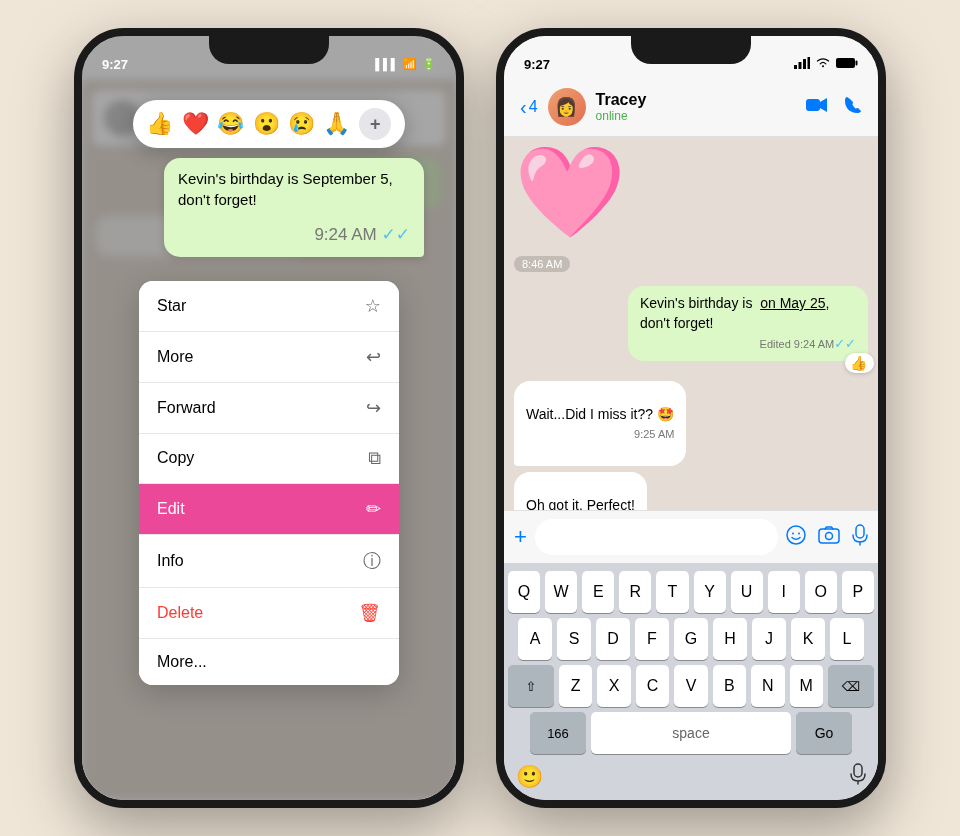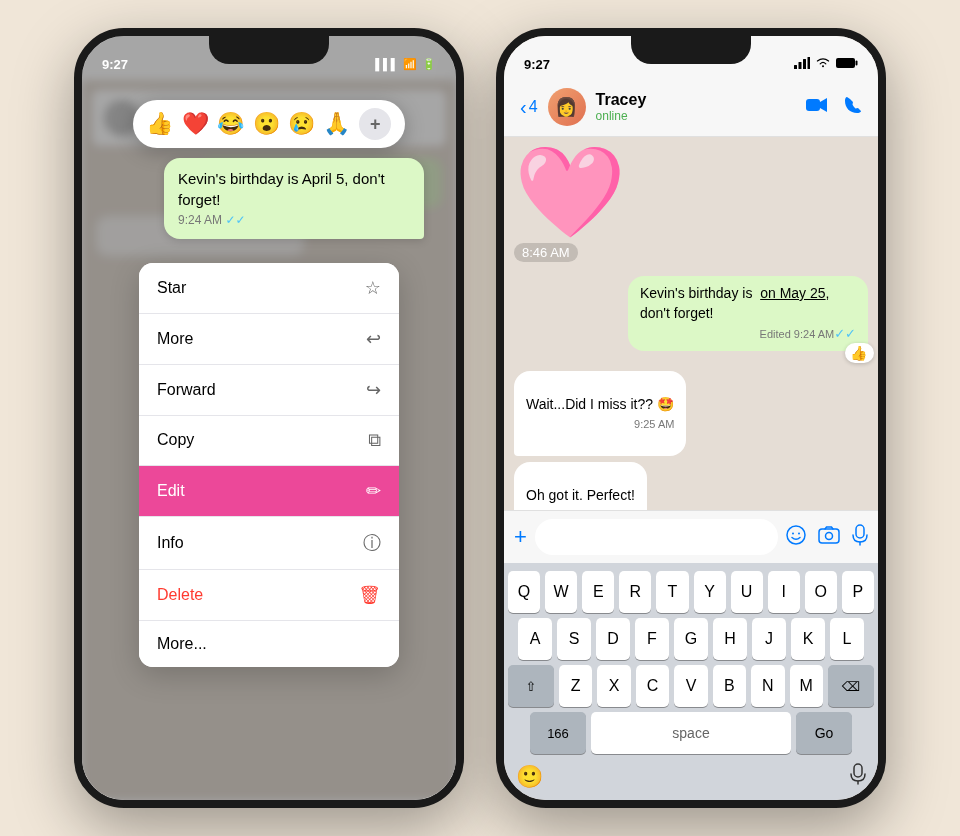--- a/index.html
+++ b/index.html
@@ -139,24 +139,24 @@
       color: #000;
       line-height: 1.4;
       box-shadow: 0 2px 8px rgba(0,0,0,0.15);
       margin-bottom: 12px;
       position: relative;
       align-self: flex-end;
       margin-right: 16px;
     }
 
     .msg-time {
-      font-size: 12px;
+      font-size: 17px;
       color: #777;
-      text-align: left;
-      margin-top: 2px;
+      text-align: right;
+      margin-top: 13px;
     }
 
     
     .context-menu {
       background: #fff;
       border-radius: 14px;
       width: 260px;
       box-shadow: 0 8px 30px rgba(0,0,0,0.2);
       overflow: hidden;
     }
@@ -222,24 +222,25 @@
     .contact-name { font-size: 16px; font-weight: 600; color: #000; }
     .contact-status { font-size: 12px; color: #4CAF50; }
 
     .header-icons { display: flex; gap: 16px; align-items: center; }
     .header-icon { color: #007aff; font-size: 18px; }
 
     .timestamp-bubble {
       align-self: flex-start;
       background: rgba(0,0,0,0.15);
       color: #fff;
-      font-size: 13px;
+      font-size: 11px;
       padding: 2px 8px;
       border-radius: 10px;
       margin-bottom: 8px;
+      margin-top: 13px;
     }
 
     
     .msg-sent {
       align-self: flex-end;
       background: #dcf8c6;
       border-radius: 16px 16px 4px 16px;
       padding: 8px 12px;
       max-width: 240px;
       font-size: 14px;
@@ -430,21 +431,21 @@
       <span>😮</span>
       <span>😢</span>
       <span>🙏</span>
       <div class="emoji-add-btn">
         <span>+</span>
       </div>
     </div>
 
     <div style="width:100%;display:flex;justify-content:flex-end;padding-right:16px;margin-bottom:12px;">
       <div class="msg-bubble-ctx">
-        <span>Kevin's birthday is April 5, don't forget!</span>
+        <span>Kevin's birthday is September 5, don't forget!</span>
         <div class="msg-time">
           <span>9:24 AM</span>
           <span style="color:#4fc3f7"> ✓✓</span>
         </div>
       </div>
     </div>
 
     <div class="context-menu">
       <div class="menu-item">
         <span>Star</span>

